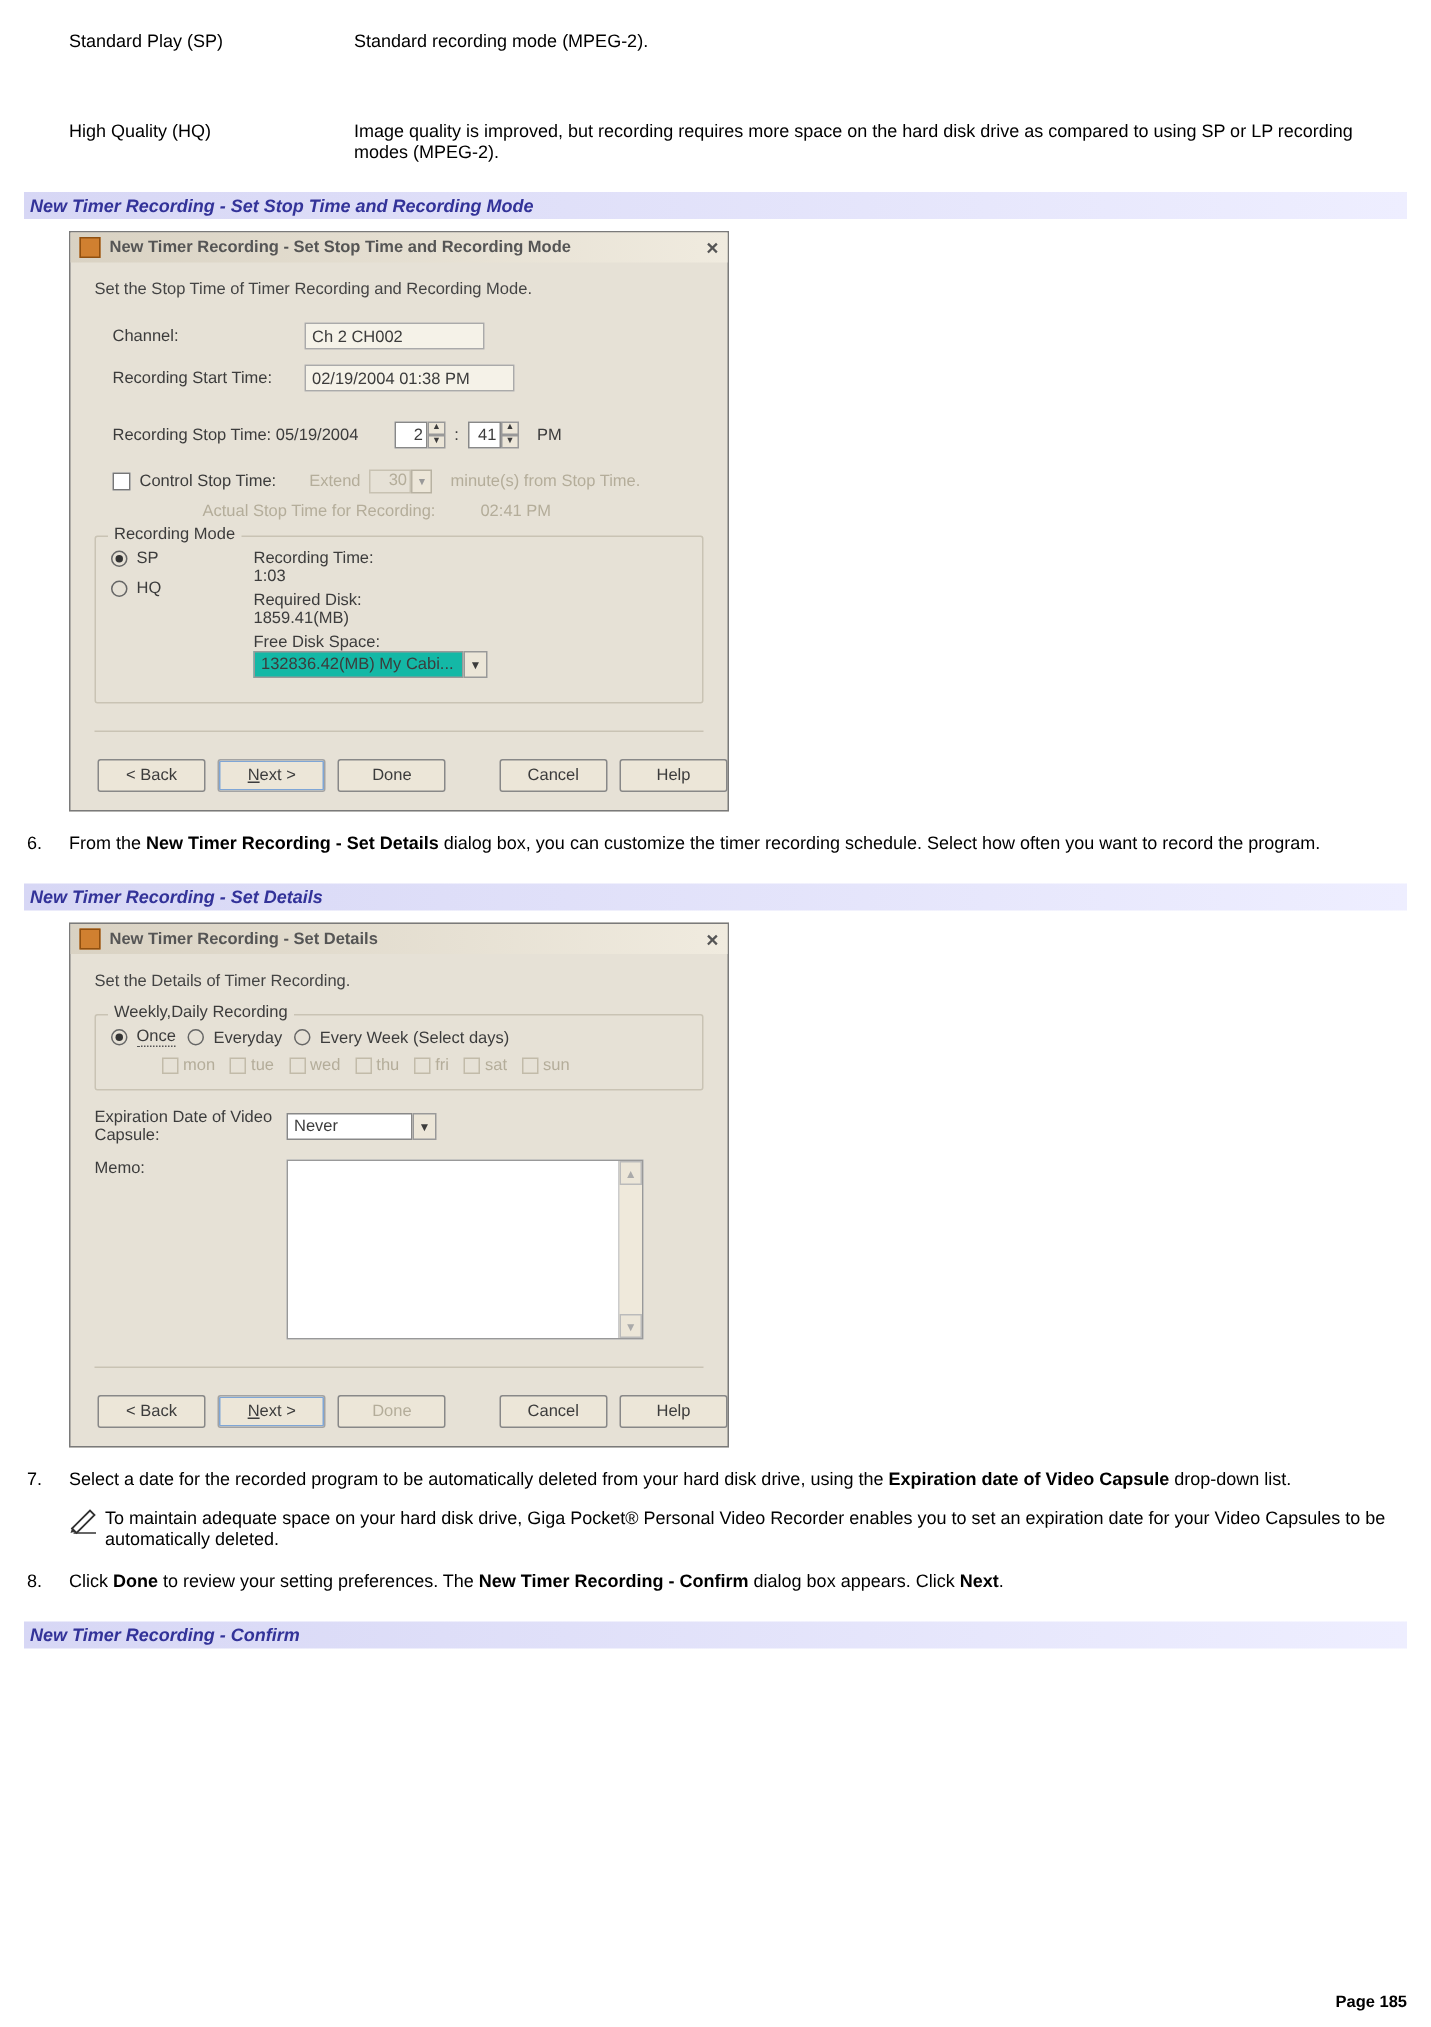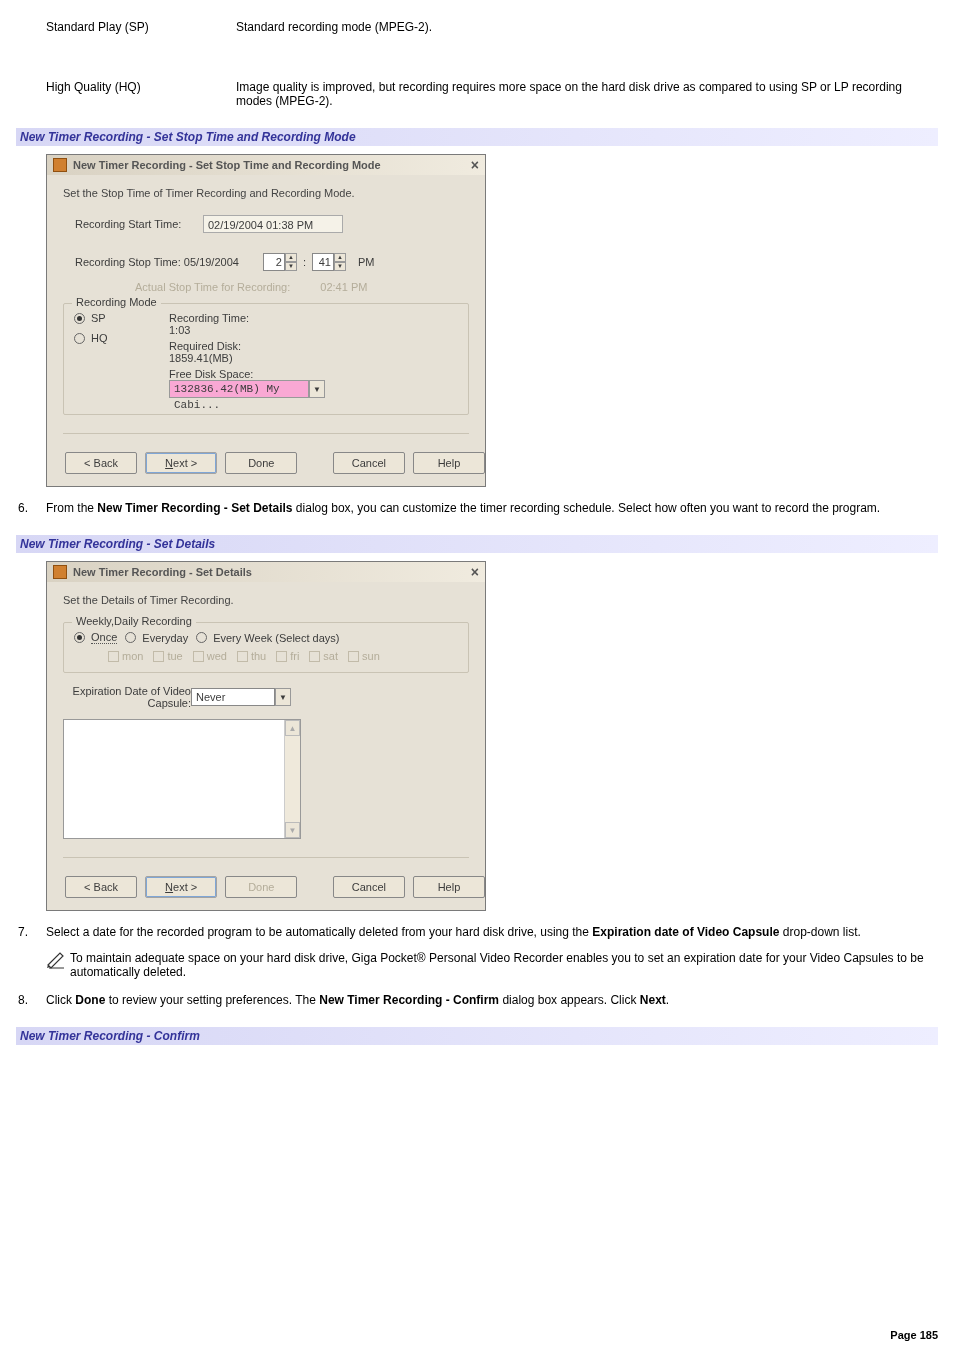--- a/index.html
+++ b/index.html
@@ -45,40 +45,40 @@
   .group { border: 1px solid #c9c3b4; border-radius: 2px; padding: 8px 10px 12px 10px; margin-top: 10px; position: relative; }
   .group-title { position: absolute; top: -8px; left: 8px; background: #e6e1d6; padding: 0 4px; }
   .recmode-row { display: flex; }
   .recmode-left { width: 95px; }
   .radio-row { display: flex; align-items: center; margin-bottom: 8px; }
   .radio { width: 11px; height: 11px; border: 1px solid #666; border-radius: 50%; margin-right: 6px; display: flex; align-items: center; justify-content: center; }
   .radio.sel::after { content: ""; width: 5px; height: 5px; background: #333; border-radius: 50%; }
   .kv { display: flex; margin-bottom: 4px; flex-direction: column; }
   .kv .k { width: 110px; }
   .freedisk-row { display: flex; align-items: center; }
-  .freedisk-box { background: #f9a8d4; border: 1px solid #999; height: 18px; line-height: 16px; padding: 0 4px; width: 140px; font-family: Liberation Mono, monospace; }
+  .freedisk-box { background: #14b8a6; border: 1px solid #999; height: 18px; line-height: 16px; padding: 0 4px; width: 140px; }
   .dd-arrow { width: 16px; height: 18px; border: 1px solid #999; background: #ece6d8; display: flex; align-items: center; justify-content: center; font-size: 8px; }
   .separator { height: 1px; background: #c9c3b4; margin: 18px 0 10px 0; }
   .btn-row { display: flex; gap: 8px; padding: 0 0 12px 18px; }
   .btn { width: 74px; height: 22px; border: 1px solid #888; background: #ece6d8; text-align: center; line-height: 20px; border-radius: 2px; }
   .btn.default { border: 1px solid #a3a3a3; box-shadow: 0 0 0 1px #7fa6d6 inset; }
   .btn.disabled { color: #b4ad9a; }
 
   
   .weekly-row { display: flex; gap: 10px; flex-wrap: wrap; color: #b4ad9a; margin: 6px 0 2px 34px; }
   .wk { display: flex; align-items: center; gap: 3px; }
   .wk .chk2 { width: 11px; height: 11px; border: 1px solid #c2bba9; background: #e6e1d6; }
   .dropdown2 { display: inline-flex; }
   .dropdown2 .dd-box2 { background: #fff; border: 1px solid #888; height: 18px; line-height: 16px; padding: 0 4px; width: 84px; }
   .capsule-name { background: #fff; border: 1px solid #999; height: 18px; line-height: 16px; padding: 0 4px; width: 238px; }
   .memo { display: flex; }
   .memo-box { background: #fff; border: 1px solid #999; width: 238px; height: 120px; position: relative; }
   .memo-scroll { position: absolute; right: 0; top: 0; bottom: 0; width: 16px; background: #efe9db; border-left: 1px solid #ccc; display: flex; flex-direction: column; justify-content: space-between; }
   .memo-scroll .sb { height: 16px; border: 1px solid #bbb; background: #ece6d8; display: flex; align-items: center; justify-content: center; font-size: 8px; color: #aaa; }
-  .labels-col { width: 128px; text-align: right; }
+  .labels-col { width: 128px; }
   .freq-row { display: flex; align-items: center; gap: 8px; }
 </style>
 </head>
 <body>
 <div class="page-wrap">
 <div class="page">
 
   <div class="indent">
     <div class="def-row">
       <div class="def-term">Standard Play (SP)</div>
@@ -96,20 +96,24 @@
   <div class="dialog">
     <div class="titlebar">
       <div class="app-icon"></div>
       <div class="title-text">New Timer Recording - Set Stop Time and Recording Mode</div>
       <div class="close">×</div>
     </div>
     <div class="dialog-body">
       <div class="helper">Set the Stop Time of Timer Recording and Recording Mode.</div>
 
       <div style="padding-left:12px;">
+        <div class="field-row">
+          <div class="field-label">Channel:</div>
+          <div class="inset-field ch">Ch 2 CH002</div>
+        </div>
         <div class="field-row">
           <div class="field-label">Recording Start Time:</div>
           <div class="inset-field dt">02/19/2004 01:38 PM</div>
         </div>
 
         <div style="height:10px;"></div>
 
         <div class="field-row">
           <span><span>Recording Stop Time:</span>&nbsp;<span>05/19/2004</span></span>
           <span style="width:24px;"></span>
@@ -125,20 +129,33 @@
             <span class="val">41</span>
             <span class="btns">
                   <span class="b">▲</span>
                   <span class="b">▼</span>
                 </span>
           </span>
           <span style="width:12px;"></span>
           <span>PM</span>
         </div>
 
+        <div class="checkbox-row">
+          <div class="chk"></div>
+          <span>Control Stop Time:</span>
+          <span style="width:22px;"></span>
+          <span class="muted">Extend</span>
+          <span style="width:6px;"></span>
+          <span class="disabled-field">30</span>
+          <span class="dropdown-mock">
+            <span class="dd-btn">▼</span>
+          </span>
+          <span style="width:12px;"></span>
+          <span class="muted">minute(s) from Stop Time.</span>
+        </div>
 
         <div class="field-row muted" style="margin-left:60px;">
           <span>Actual Stop Time for Recording:</span>
           <span style="width:30px;"></span>
           <span>02:41 PM</span>
         </div>
       </div>
 
       <div class="group">
         <div class="group-title">Recording Mode</div>
@@ -254,20 +271,21 @@
       <div class="field-row" style="margin-top:12px;">
         <div class="labels-col">Expiration Date of Video Capsule:</div>
         <div class="dropdown2">
           <div class="dd-box2">Never</div>
           <div class="dd-arrow">▼</div>
         </div>
       </div>
 
 
       <div class="memo" style="margin-top:4px;">
+        <div class="labels-col">Memo:</div>
         <div class="memo-box">
           <div class="memo-scroll">
             <div class="sb">▲</div>
             <div class="sb">▼</div>
           </div>
         </div>
       </div>
 
       <div class="separator"></div>
     </div>

